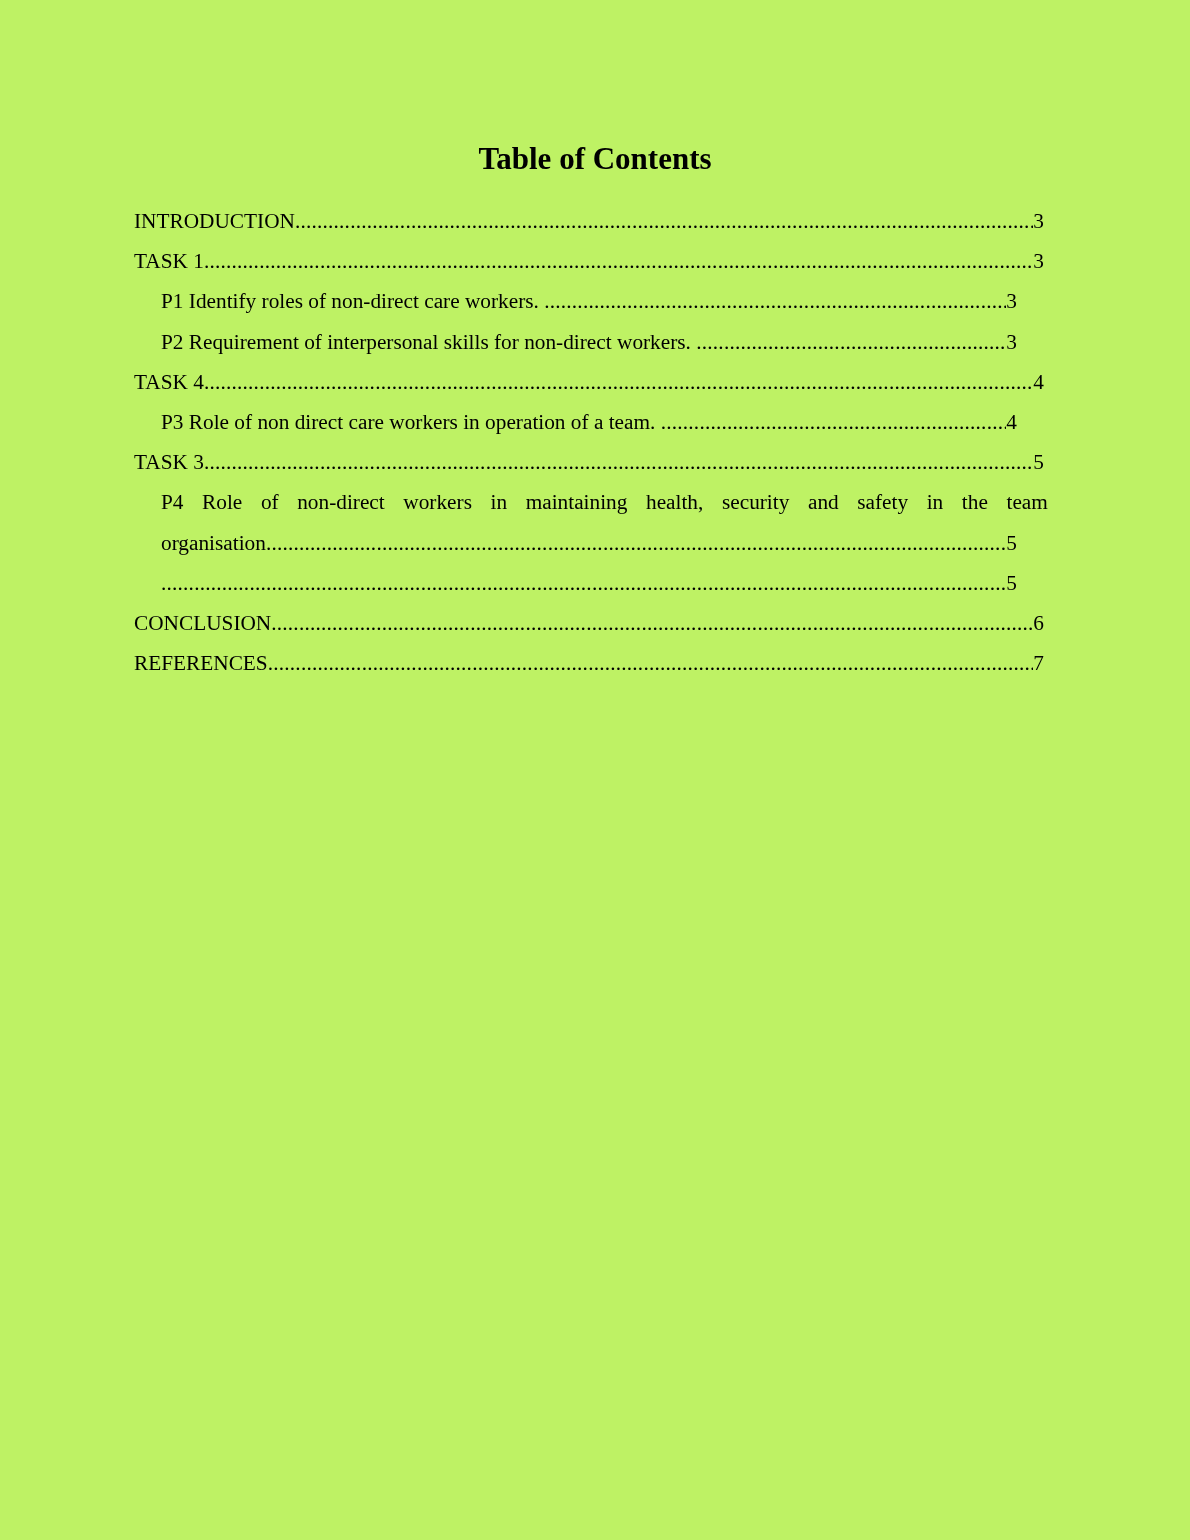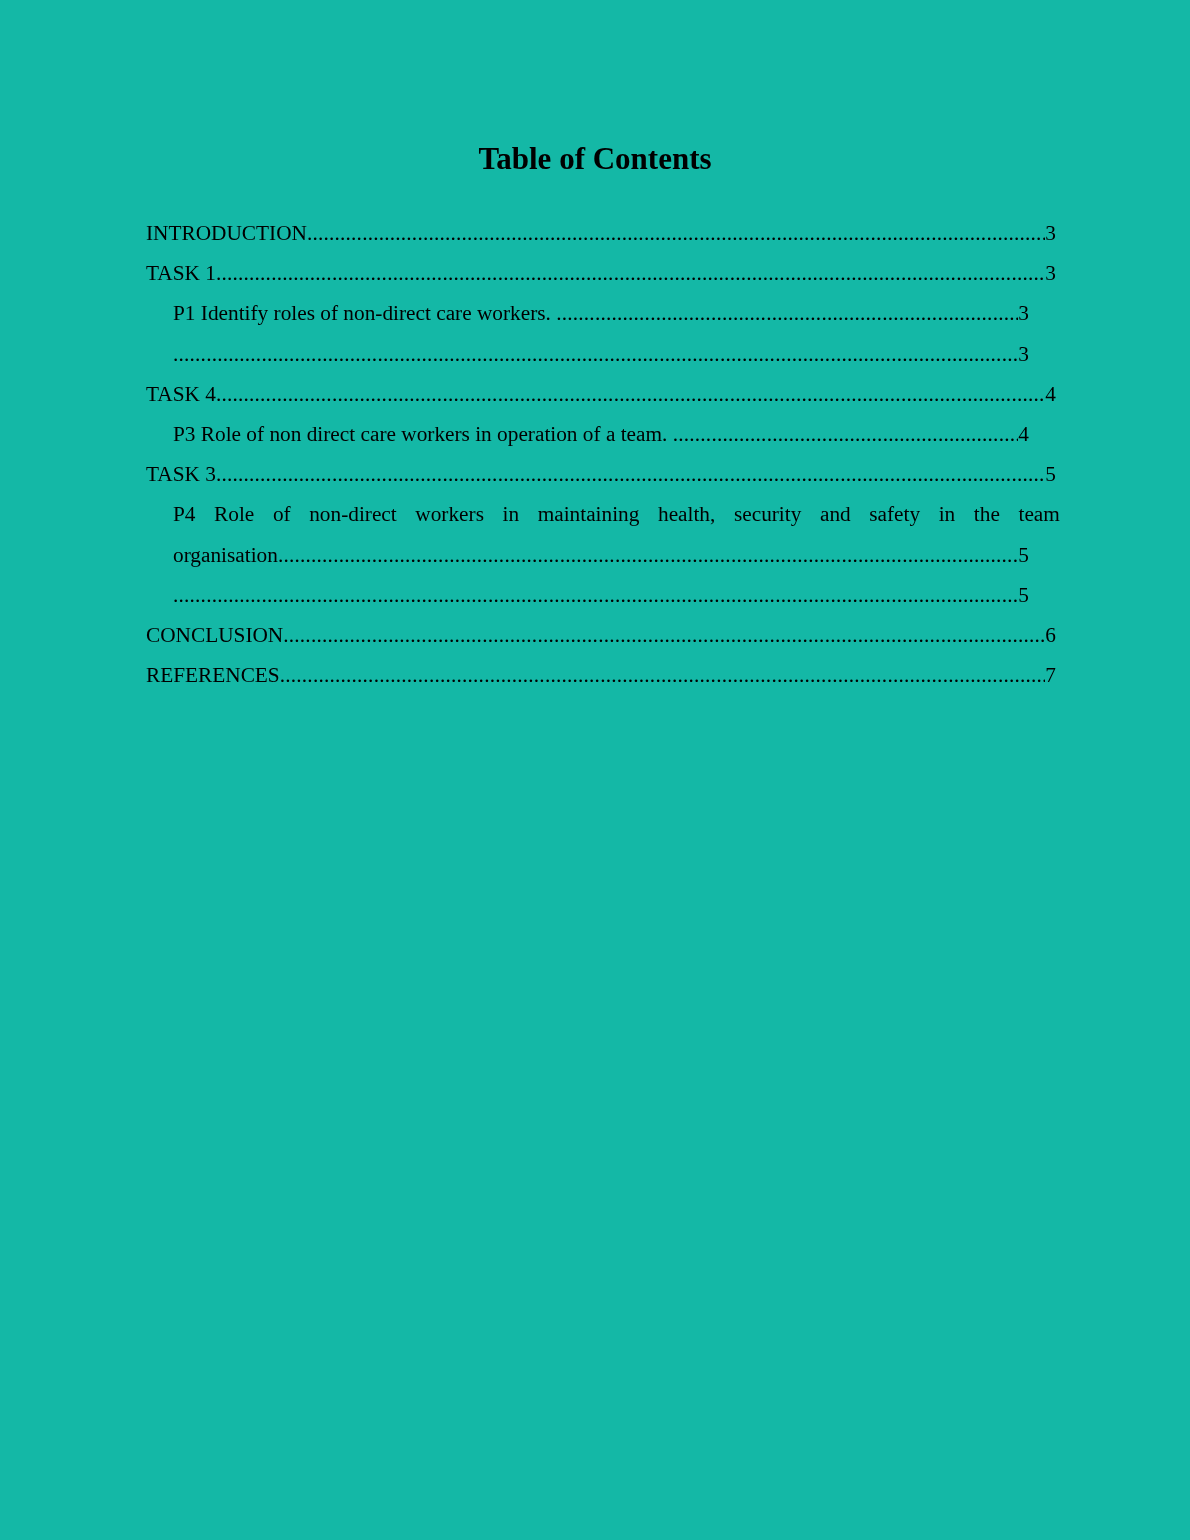--- a/index.html
+++ b/index.html
@@ -14,39 +14,39 @@
       font-family: "Liberation Serif", "DejaVu Serif", serif;
       color: #000000;
       overflow: hidden;
     }
     .page {
       position: absolute;
       left: 0;
       top: 0;
       width: 1190px;
       height: 1540px;
-      background: #14b8a6;
+      background: #bef264;
     }
     .toc-title {
       position: absolute;
       left: 0;
       width: 1190px;
       top: 138px;
       text-align: center;
       font-weight: bold;
       font-size: 31px;
       line-height: 42px;
       margin: 0;
     }
     .toc-list {
       position: absolute;
       left: 134px;
       top: 201px;
       width: 920px;
-      margin: 12px;
+      margin: 0;
       padding: 0;
       list-style: none;
     }
     .toc-entry {
       position: relative;
       font-size: 21.3px;
       height: 40.2px;
       line-height: 40.2px;
       white-space: nowrap;
       cursor: pointer;
@@ -135,20 +135,21 @@
     <li class="toc-entry level2">
       <div class="toc-row">
         <span class="toc-text" style="white-space:pre;">P1 Identify roles of non-direct care workers. </span>
         <span class="toc-leader"></span>
         <span class="toc-page">3</span>
       </div>
     </li>
 
     <li class="toc-entry level2">
       <div class="toc-row">
+        <span class="toc-text" style="white-space:pre;">P2 Requirement of interpersonal skills for non-direct workers. </span>
         <span class="toc-leader"></span>
         <span class="toc-page">3</span>
       </div>
     </li>
 
     <li class="toc-entry level1">
       <div class="toc-row">
         <span class="toc-text">TASK 4</span>
         <span class="toc-leader"></span>
         <span class="toc-page">4</span>

